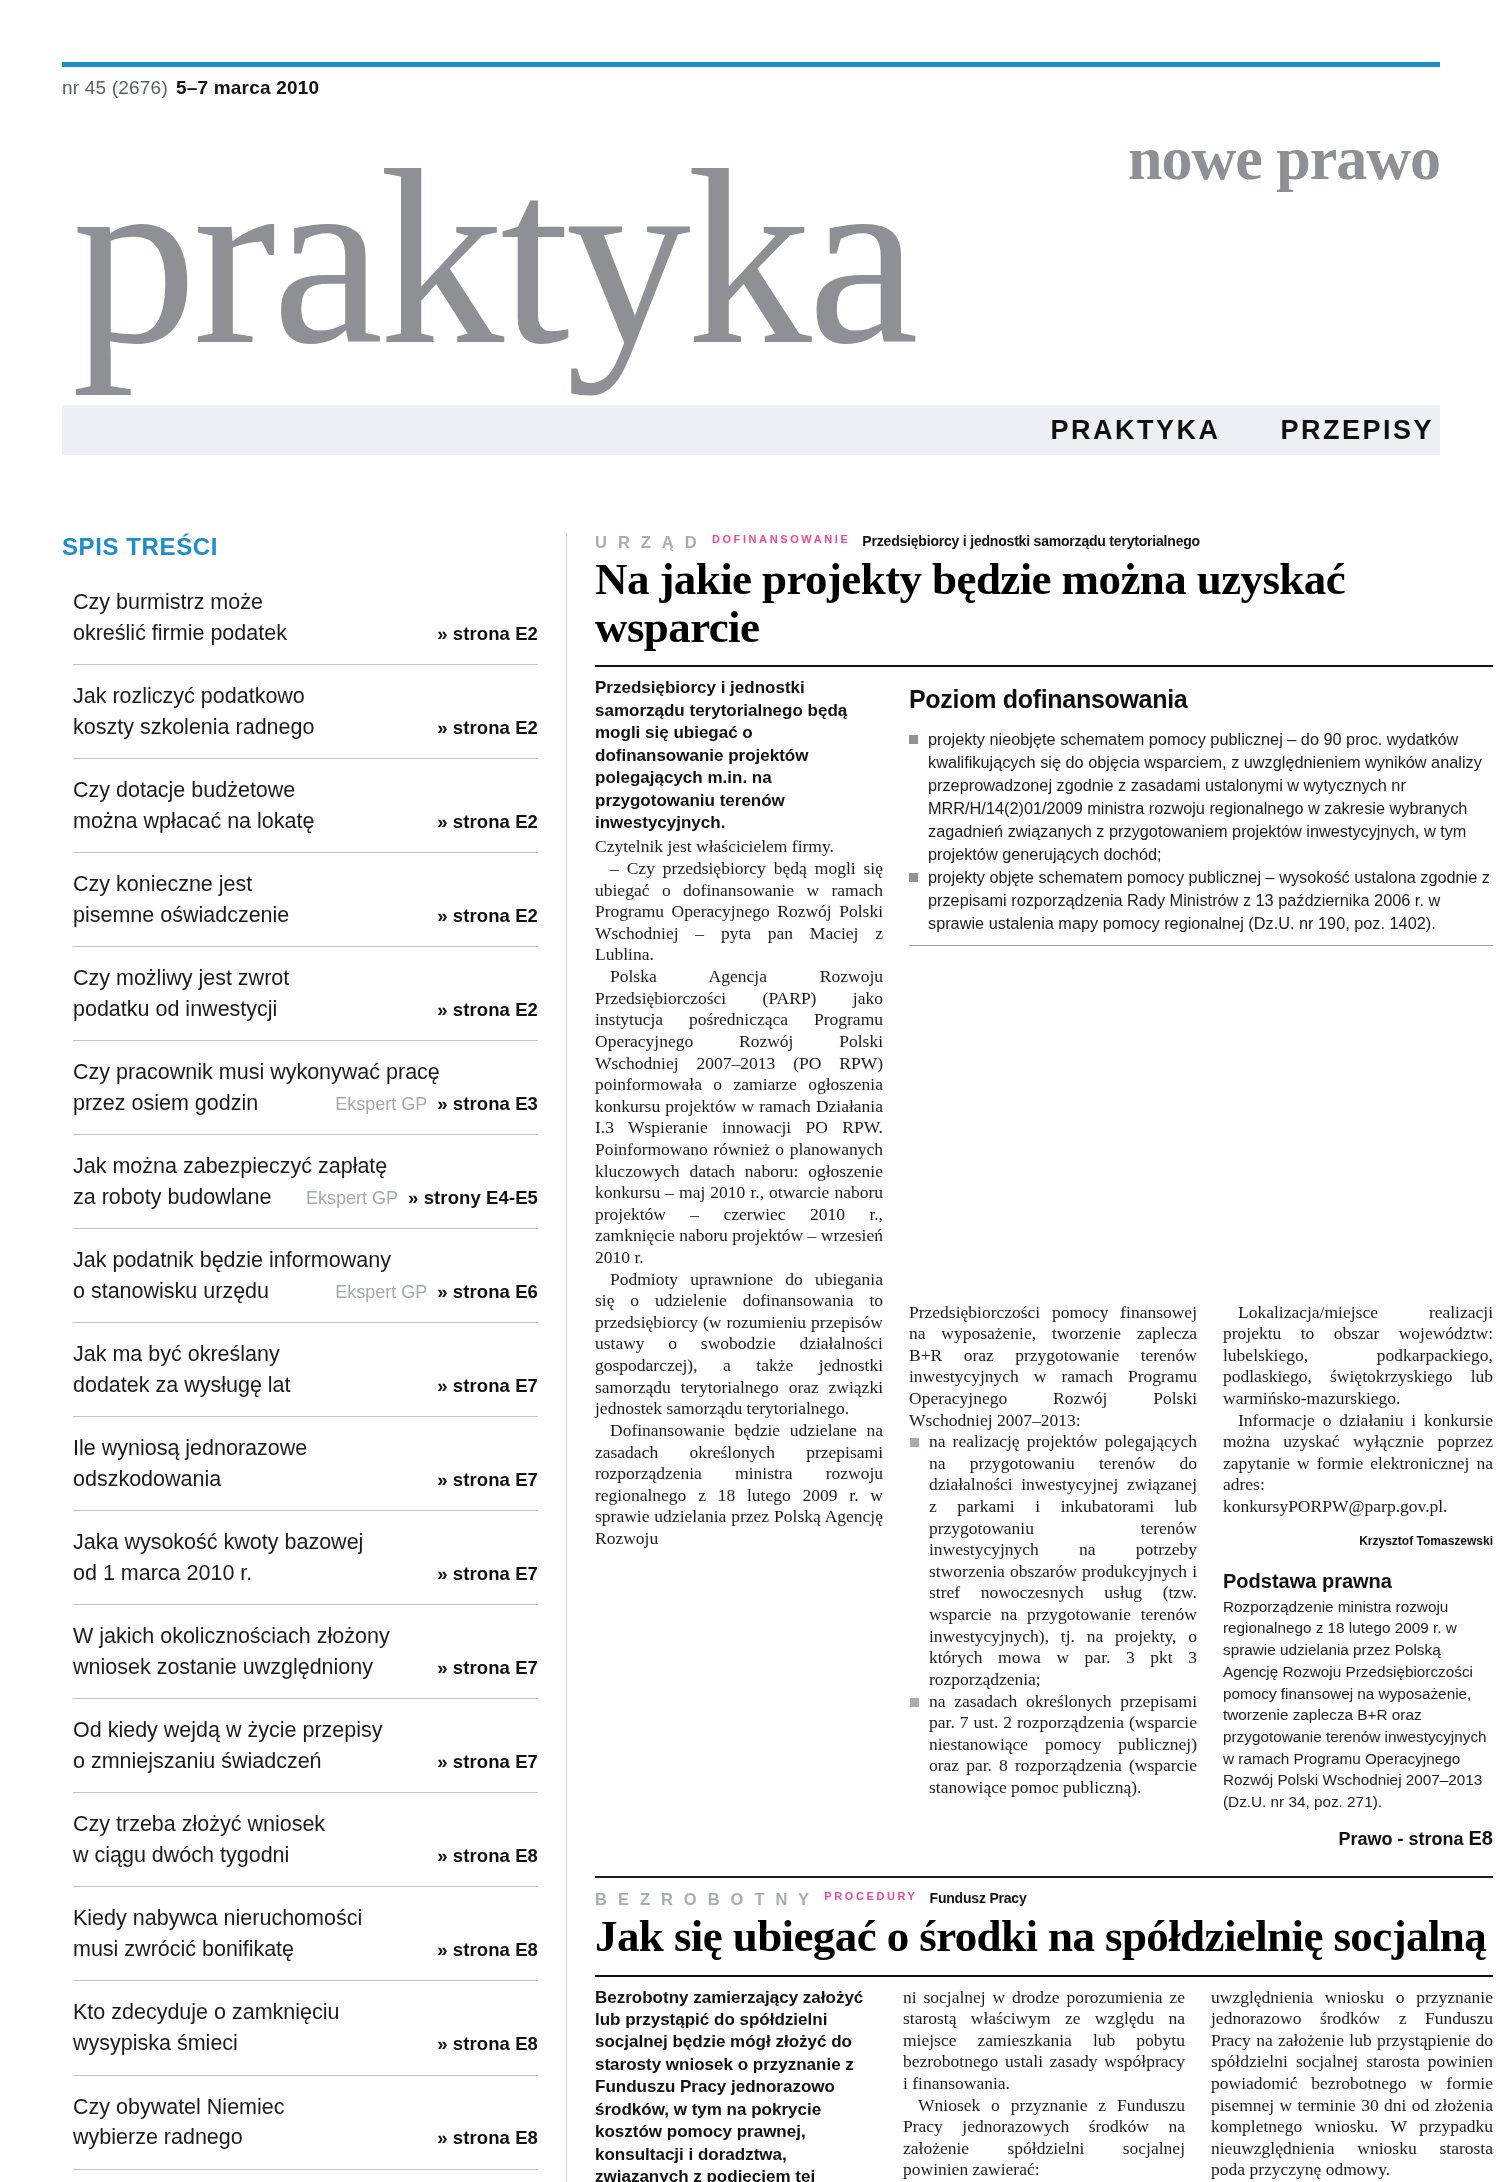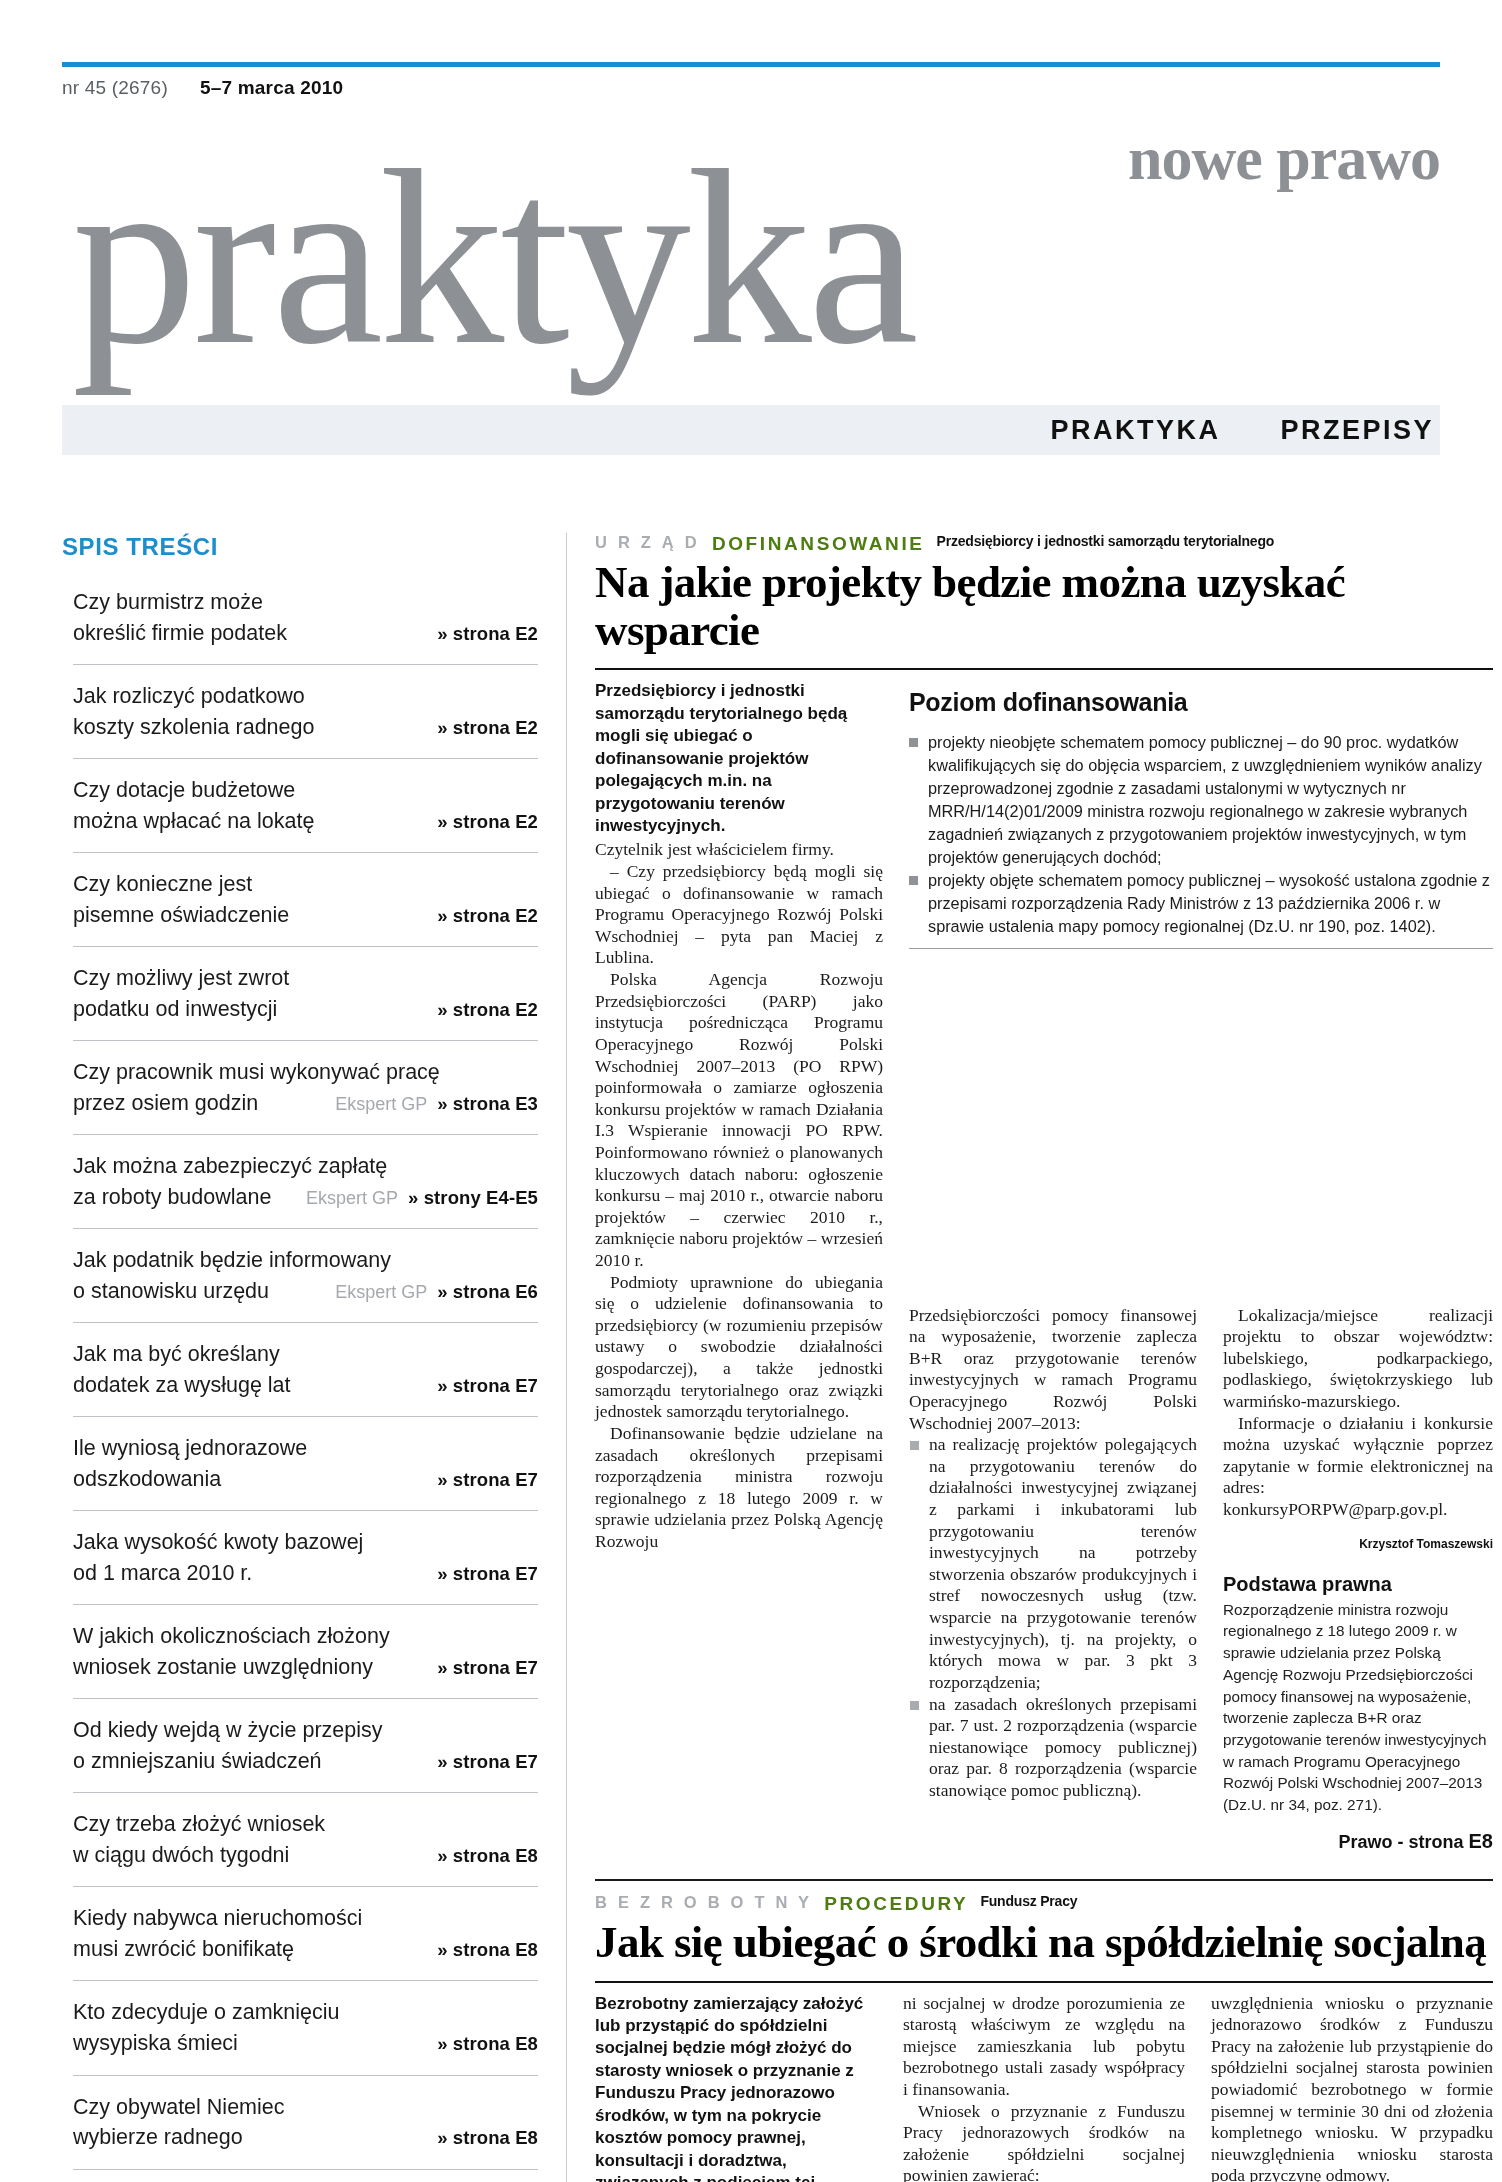--- a/index.html
+++ b/index.html
@@ -8,21 +8,21 @@
     width: 1502px; height: 2182px;
     font-family: "Liberation Sans", sans-serif;
     color: #1b1b1b;
     position: relative;
     overflow: hidden;
   }
   .page { width: 1502px; height: 2182px; padding: 0 62px; position: relative; }
 
   
   .top-rule { height: 5px; background: #1b8ecb; margin-top: 62px; }
-  .folio { display: flex; align-items: baseline; gap: 32px; padding-top: 10px; font-size: 19px; }
+  .folio { display: flex; align-items: baseline; gap: 8px; padding-top: 10px; font-size: 19px; }
   .folio-nr { color: #5a5f63; font-family: "Liberation Sans", sans-serif; letter-spacing: .2px; }
   .folio-date { font-weight: bold; color: #111; letter-spacing: .2px; }
 
   
   .masthead { position: relative; height: 300px; }
   .kicker {
     position: absolute; right: 0; top: 28px;
     font-family: "Liberation Serif", serif;
     font-weight: bold;
     font-size: 62px;
@@ -77,21 +77,21 @@
   .toc-right { display: flex; align-items: baseline; gap: 10px; white-space: nowrap; }
   .toc-expert { color: #a5a9ad; font-size: 18px; }
   .toc-page { font-weight: bold; font-size: 18.5px; color: #111; letter-spacing: .1px; }
 
   
   .article { }
   .article + .article { margin-top: 26px; }
   .art-rule-top { border-top: 2px solid #1b1b1b; margin-bottom: 12px; }
   .art-kicker { display: flex; align-items: flex-start; gap: 12px; margin-bottom: 4px; }
   .kick-dept { color: #a9adb1; font-size: 16.5px; letter-spacing: 3.2px; font-weight: bold; }
-  .kick-type { color: #4d7c0f; font-size: 19px; letter-spacing: 2.6px; font-weight: bold; }
+  .kick-type { color: #ec4899; font-size: 11px; letter-spacing: 2.6px; font-weight: bold; }
   .kick-tag  { color: #111; font-size: 14px; font-weight: bold; letter-spacing: -.2px; }
   .headline {
     font-family: "Liberation Serif", serif;
     font-size: 45px; line-height: 1.06; color: #000;
     letter-spacing: -.6px; margin: 4px 0 14px;
   }
   .rule-black { border-top: 2px solid #111; }
   .rule-thin  { border-top: 1px solid #9b9fa3; }
 
   .cols3 { display: grid; grid-template-columns: repeat(3, 1fr); column-gap: 26px; }

